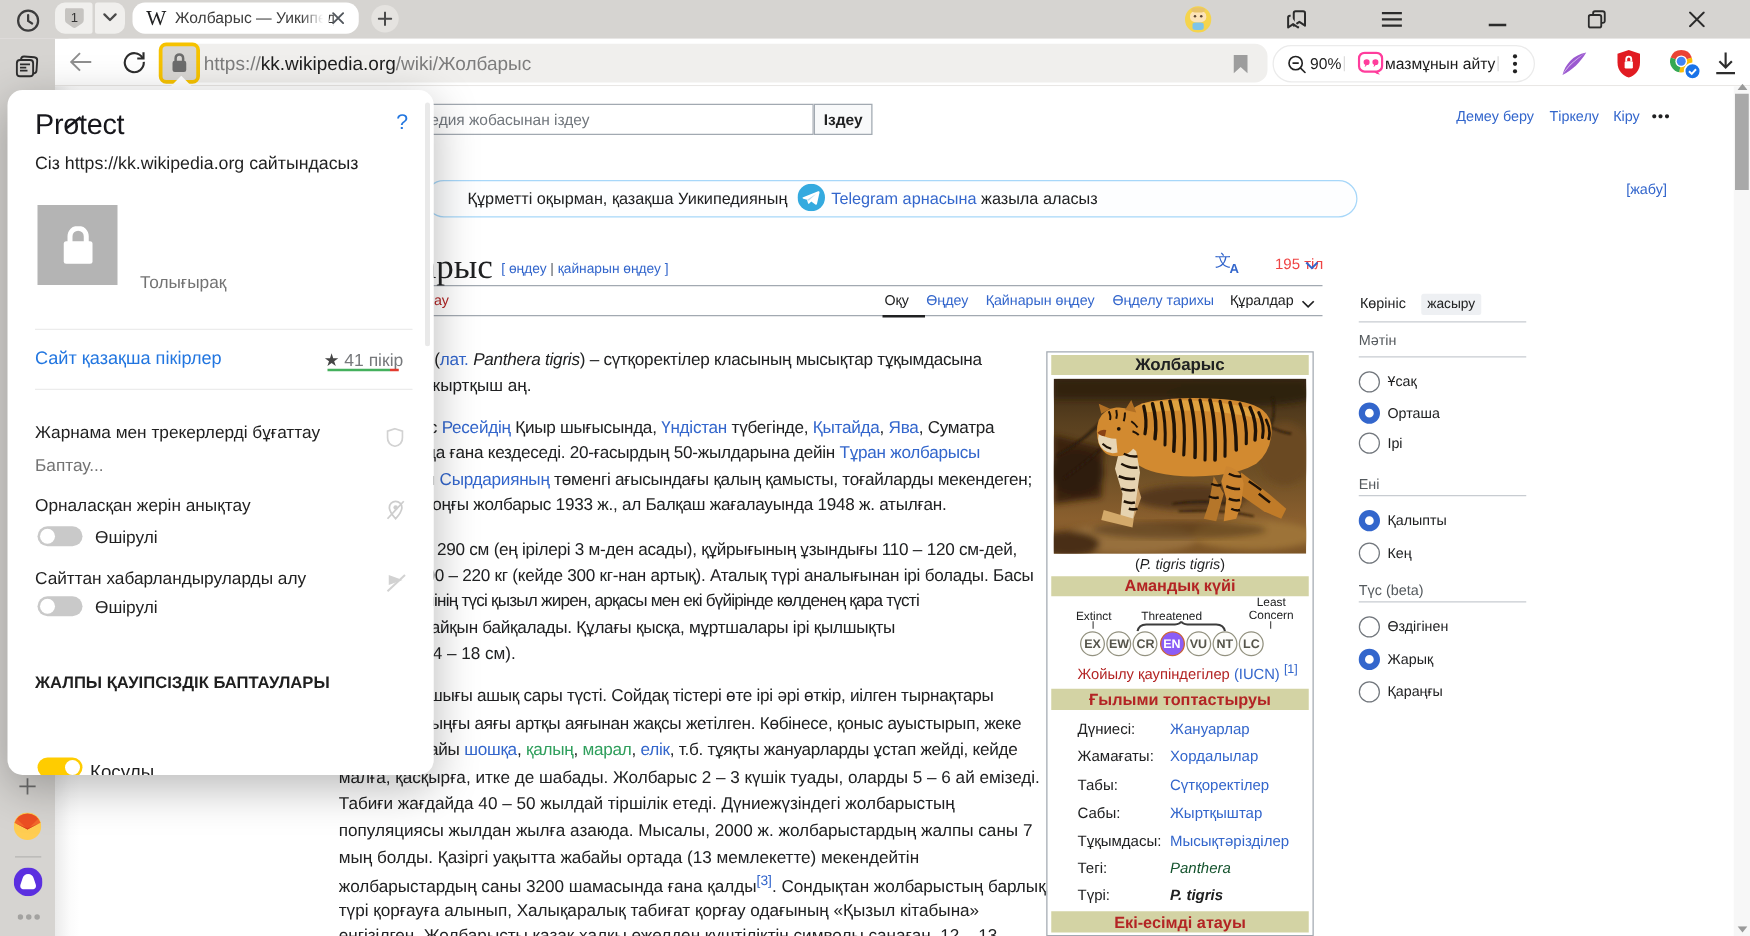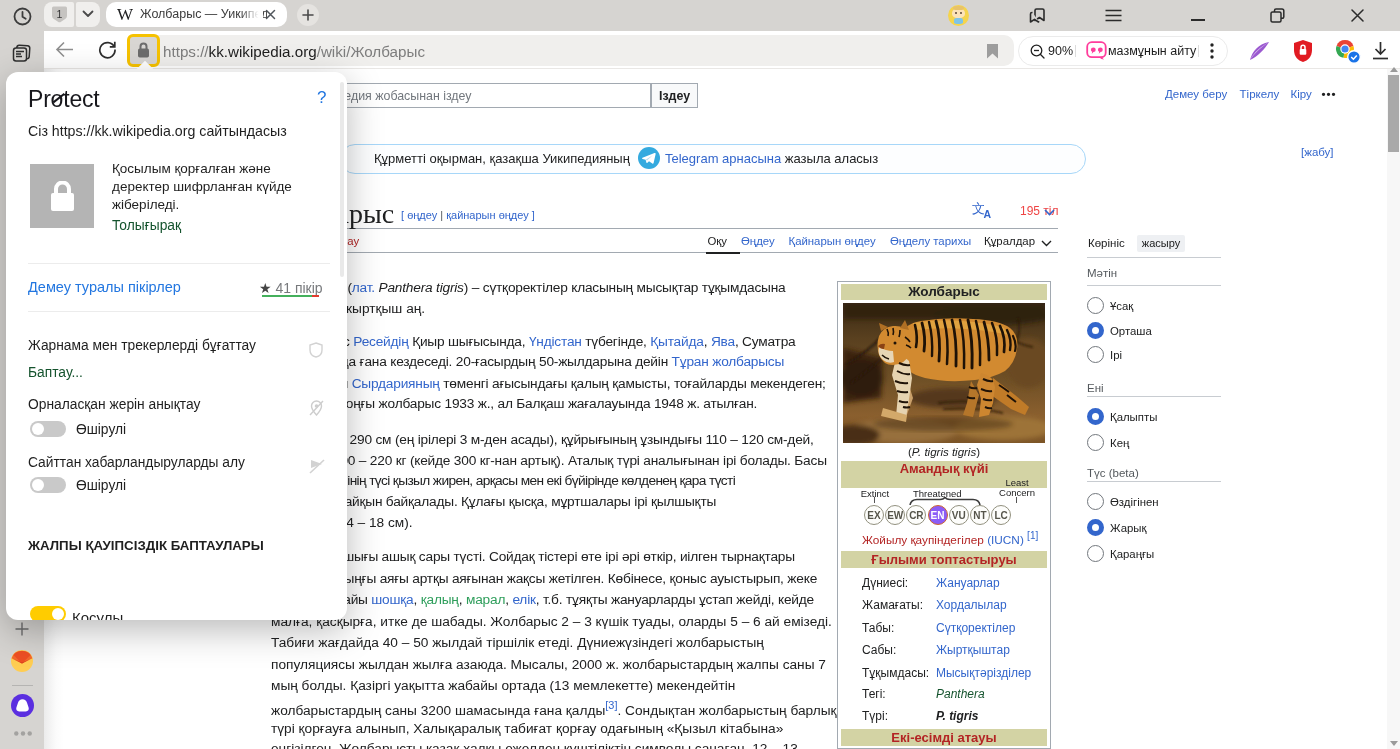--- a/index.html
+++ b/index.html
@@ -32,21 +32,21 @@
   .cc { display:inline-block; width:20px; height:20px; line-height:20px; border:1px solid #92917f; border-radius:50%; background:#fdfdfb; text-align:center; margin-right:1.2px; }
   .cc.on { background:#8b5cf6; border-color:#cd6630; color:#fff; }
   .radio { width:17px; height:17px; border:1.5px solid #72777d; border-radius:50%; background:#fff; }
   .radio.on { border:5.5px solid #36c; }
   .rlab { font-size:11.4px; color:#202122; }
   .toggle { width:36px; height:16px; border-radius:8px; background:#c9c9c9; }
   .toggle .knob { position:absolute; left:2px; top:2px; width:12px; height:12px; border-radius:50%; background:#fff; }
   .toggle.on { background:#fc0; }
   .toggle.on .knob { left:auto; right:2px; }
   .ptxt { font-size:13.8px; color:#1f1f1f; }
-  .plink { font-size:13.8px; color:#14532d; }
+  .plink { font-size:13.8px; color:#737373; }
 </style>
 </head>
 <body>
 
 <div class="abs" id="tabbar"></div>
 
 <svg class="abs" style="left:13px;top:7px" width="19" height="19" viewBox="0 0 19 19">
   <circle cx="9.5" cy="9.5" r="8" fill="none" stroke="#3c3c3c" stroke-width="1.8"></circle>
   <path d="M9.5 5 v4.8 l3.2 2" fill="none" stroke="#3c3c3c" stroke-width="1.8" stroke-linecap="round"></path>
 </svg>
@@ -326,21 +326,21 @@
     <g stroke="#1e1207" fill="none" stroke-width="2">
       <path d="M56 60 q6 3 11 2 M54 68 q7 4 13 3 M52 78 q7 3 13 2 M54 88 q6 2 11 1 M56 98 q5 2 9 1"></path>
       <path d="M140 76 q6 3 10 2 M138 86 q7 3 11 2 M140 96 q5 2 9 1 M142 104 q4 2 7 1"></path>
       <path d="M156 82 q6 4 10 7 M164 92 q5 4 9 7"></path>
       <path d="M126 84 q4 2 8 1 M124 94 q4 2 8 1"></path>
       <path d="M60 104 q4 1 7 0"></path>
     </g>
   </g>
 </svg>
 <div class="abs" style="left:837px;top:446px;width:214px;text-align:center;font-size:11.5px;color:#202122">(<i>P. tigris tigris</i>)</div>
-<div class="abs khaki" style="left:841px;top:461px;width:206px;height:27px;font-size:13px;line-height:16px;color:#b32424">Амандық күйі</div>
+<div class="abs khaki" style="left:841px;top:461px;width:206px;height:16px;font-size:13px;line-height:16px;color:#b32424">Амандық күйі</div>
 
 <div class="abs" style="left:858px;top:488px;width:34px;text-align:center;font-size:9.5px;color:#202122">Extinct</div>
 <div class="abs" style="left:874px;top:497px;width:1px;height:6px;background:#555"></div>
 <div class="abs" style="left:913px;top:488px;width:62px;font-size:9.5px;color:#202122">Threatened</div>
 <div class="abs" style="left:997px;top:478px;width:40px;text-align:center;font-size:9.5px;line-height:9.5px;color:#202122">Least<br>Concern</div>
 <div class="abs" style="left:1016px;top:497px;width:1px;height:6px;background:#555"></div>
 <svg class="abs" style="left:908px;top:497px" width="74" height="8" viewBox="0 0 74 8">
   <path d="M2 8 Q3 2.5 9 2.5 L32 2.5 Q36 2.5 37 0 Q38 2.5 42 2.5 L65 2.5 Q71 2.5 72 8" fill="none" stroke="#3c3c3c" stroke-width="1.6"></path>
 </svg>
 
@@ -425,24 +425,23 @@
 <div class="abs" id="popup">
   <div class="abs" style="left:334px;top:10px;width:3.5px;height:195px;background:#e9e9e9;border-radius:2px"></div>
   <div class="abs nw" style="left:22px;top:14px;font-size:23px;letter-spacing:-0.2px;color:#17171c">Pr<span style="position:relative;display:inline-block">o<span style="position:absolute;left:1px;top:11px;width:14px;height:2.4px;background:#17171c;transform:rotate(-38deg)"></span></span>tect</div>
   <div class="abs" style="left:311px;top:16px;font-size:17px;color:#2276e0">?</div>
   <div class="abs" style="left:22px;top:51px;font-size:14.2px;color:#1f1f1f">Сіз https://kk.wikipedia.org сайтындасыз</div>
   <div class="abs" style="left:24px;top:92px;width:64px;height:64px;background:#b4b4b4"></div>
   <svg class="abs" style="left:44px;top:109px" width="25" height="31" viewBox="0 0 25 31">
     <rect x="1" y="12" width="23" height="18" rx="2" fill="#fff"></rect>
     <path d="M6 13 V8 a6.5 6.5 0 0 1 13 0 V13" fill="none" stroke="#fff" stroke-width="4"></path>
   </svg>
-  <div class="abs ptxt" style="left:106px;top:88px;line-height:18px;font-size:13.5px">Қосылым қорғалған және<br>деректер шифрланған күйде<br>жіберіледі.</div>
   <div class="abs plink" style="left:106px;top:146px;font-size:13.8px">Толығырақ</div>
   <div class="abs" style="left:22px;top:191px;width:302px;height:1px;background:#ececec"></div>
-  <div class="abs" style="left:22px;top:207px;font-size:14.5px;color:#2276e0">Демеу туралы пікірлер</div>
+  <div class="abs" style="left:22px;top:207px;font-size:14.5px;color:#2276e0">Сайт қазақша пікірлер</div>
   <div class="abs" style="left:253px;top:208px;font-size:14px;color:#454545">★ <span style="color:#77797c">41 пікір</span></div>
   <div class="abs" style="left:256px;top:223px;width:50px;height:2px;background:#44b05c"></div>
   <div class="abs" style="left:306px;top:223px;width:7px;height:2px;background:#e23b2e"></div>
   <div class="abs" style="left:22px;top:239px;width:302px;height:1px;background:#ececec"></div>
   <div class="abs ptxt" style="left:22px;top:266px;font-size:13.8px">Жарнама мен трекерлерді бұғаттау</div>
   <svg class="abs" style="left:303px;top:270px" width="14" height="16" viewBox="0 0 14 16">
     <path d="M7 1 L13 3 V8 C13 12 10.5 14.3 7 15 C3.5 14.3 1 12 1 8 V3 Z" fill="none" stroke="#d2d2d2" stroke-width="1.4"></path>
   </svg>
   <div class="abs plink" style="left:22px;top:293px;font-size:13.8px">Баптау...</div>
   <div class="abs ptxt" style="left:22px;top:325px;font-size:13.8px">Орналасқан жерін анықтау</div>

